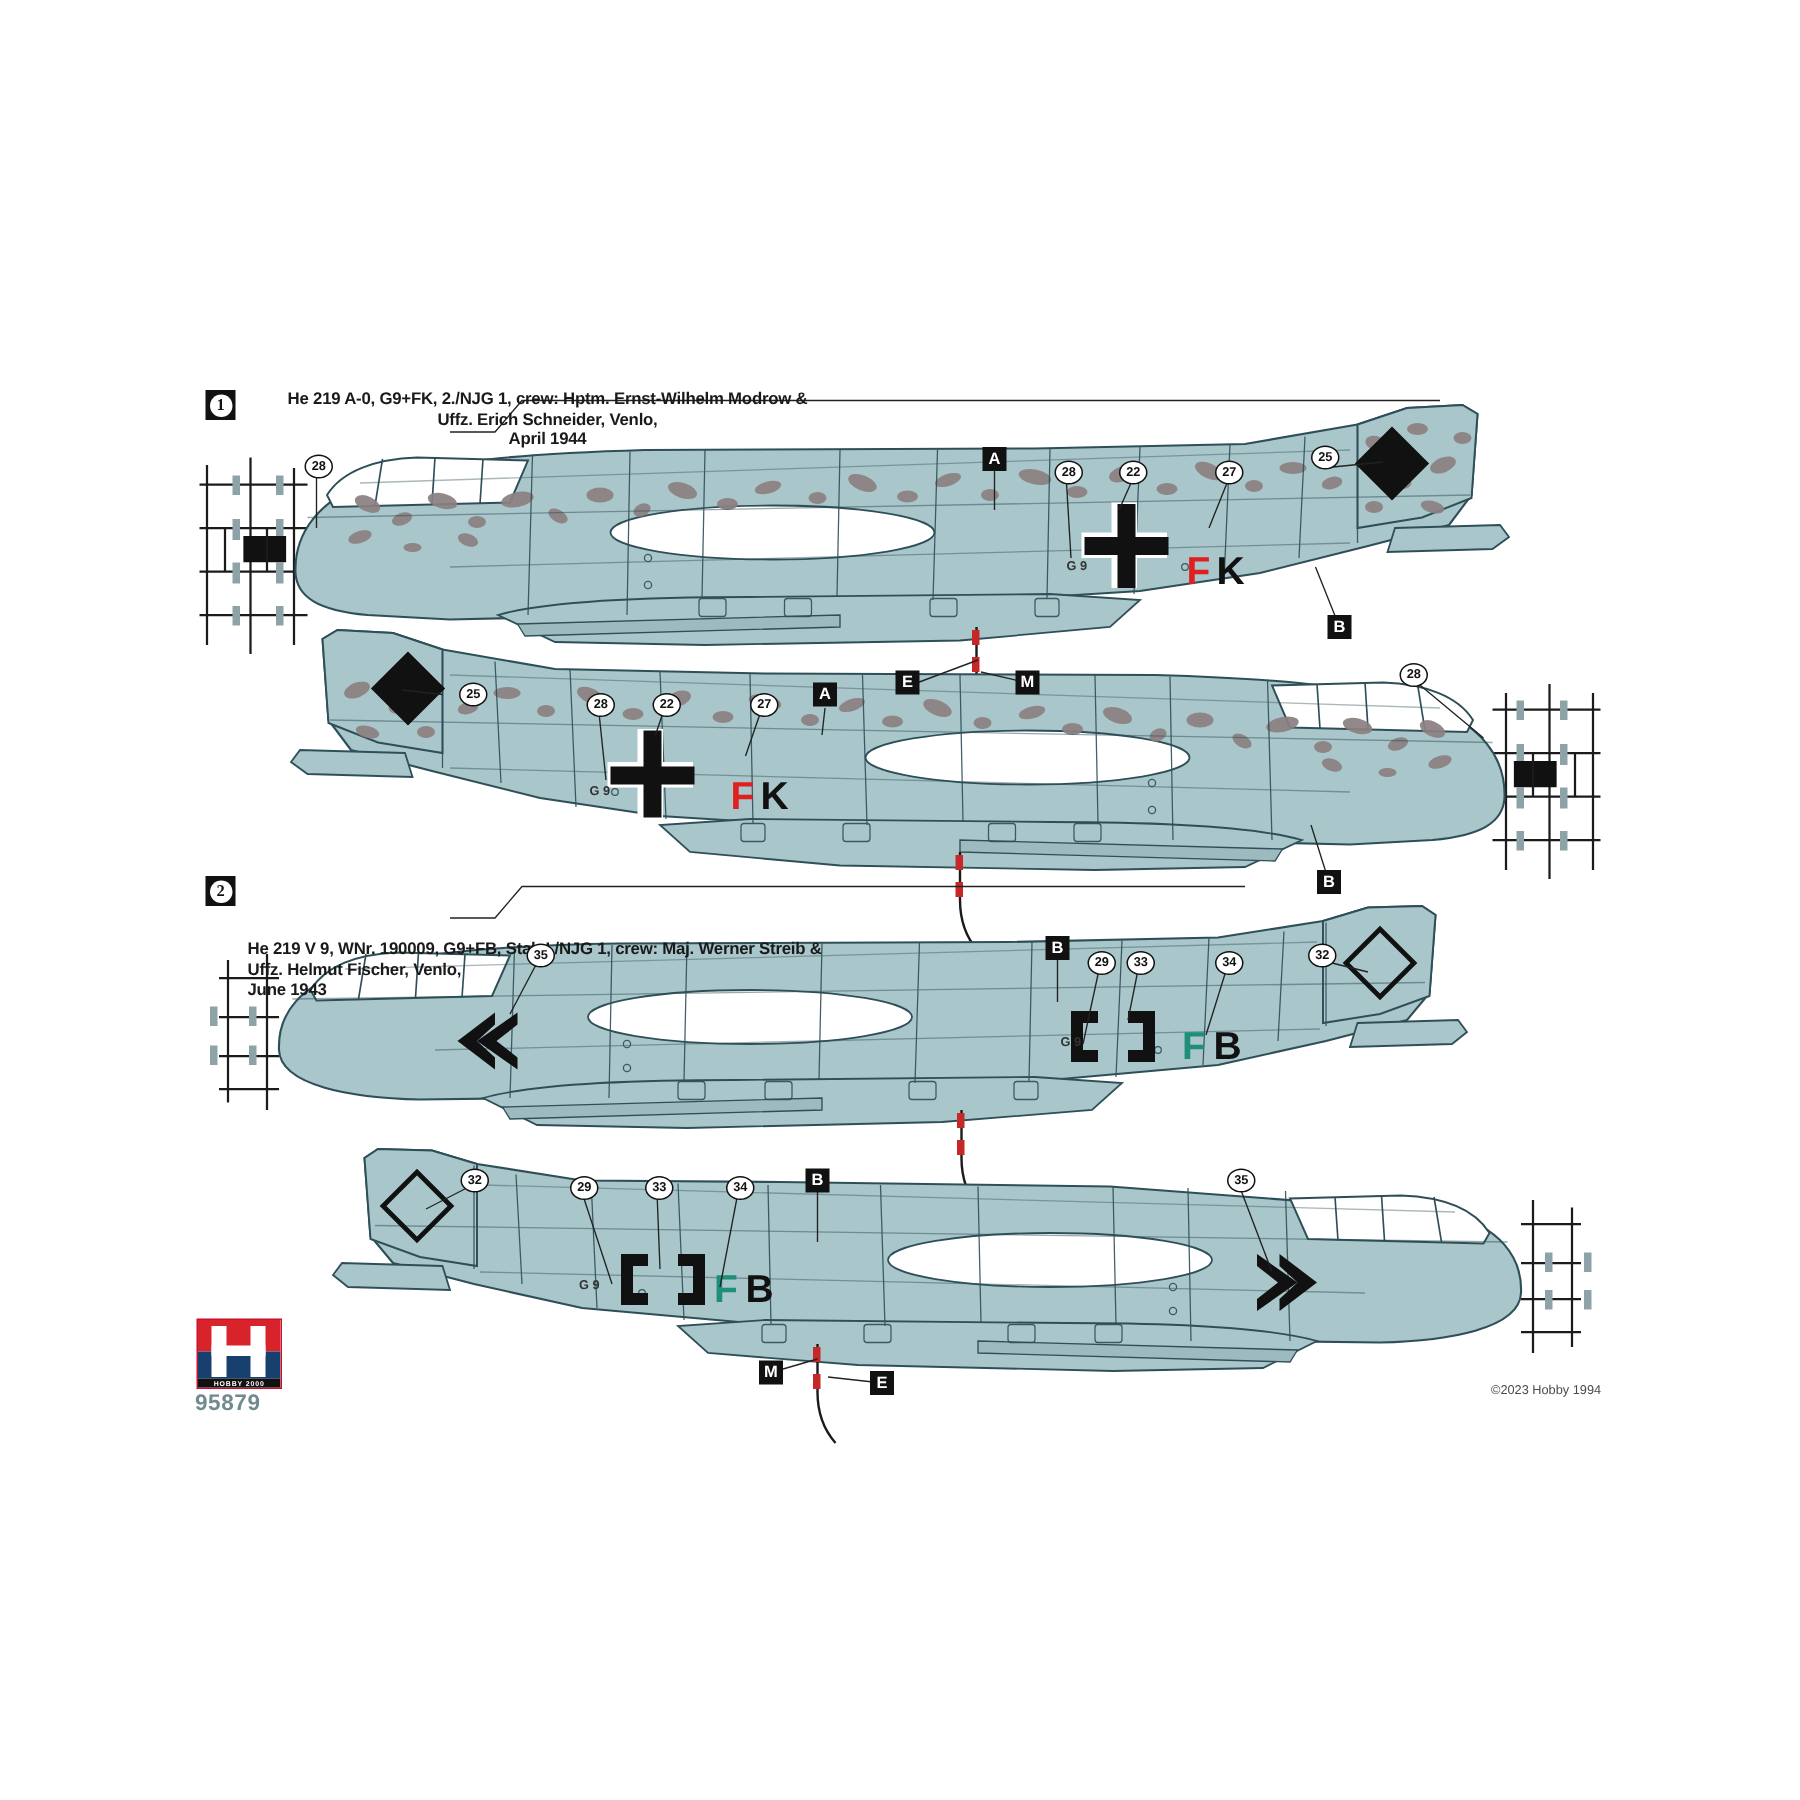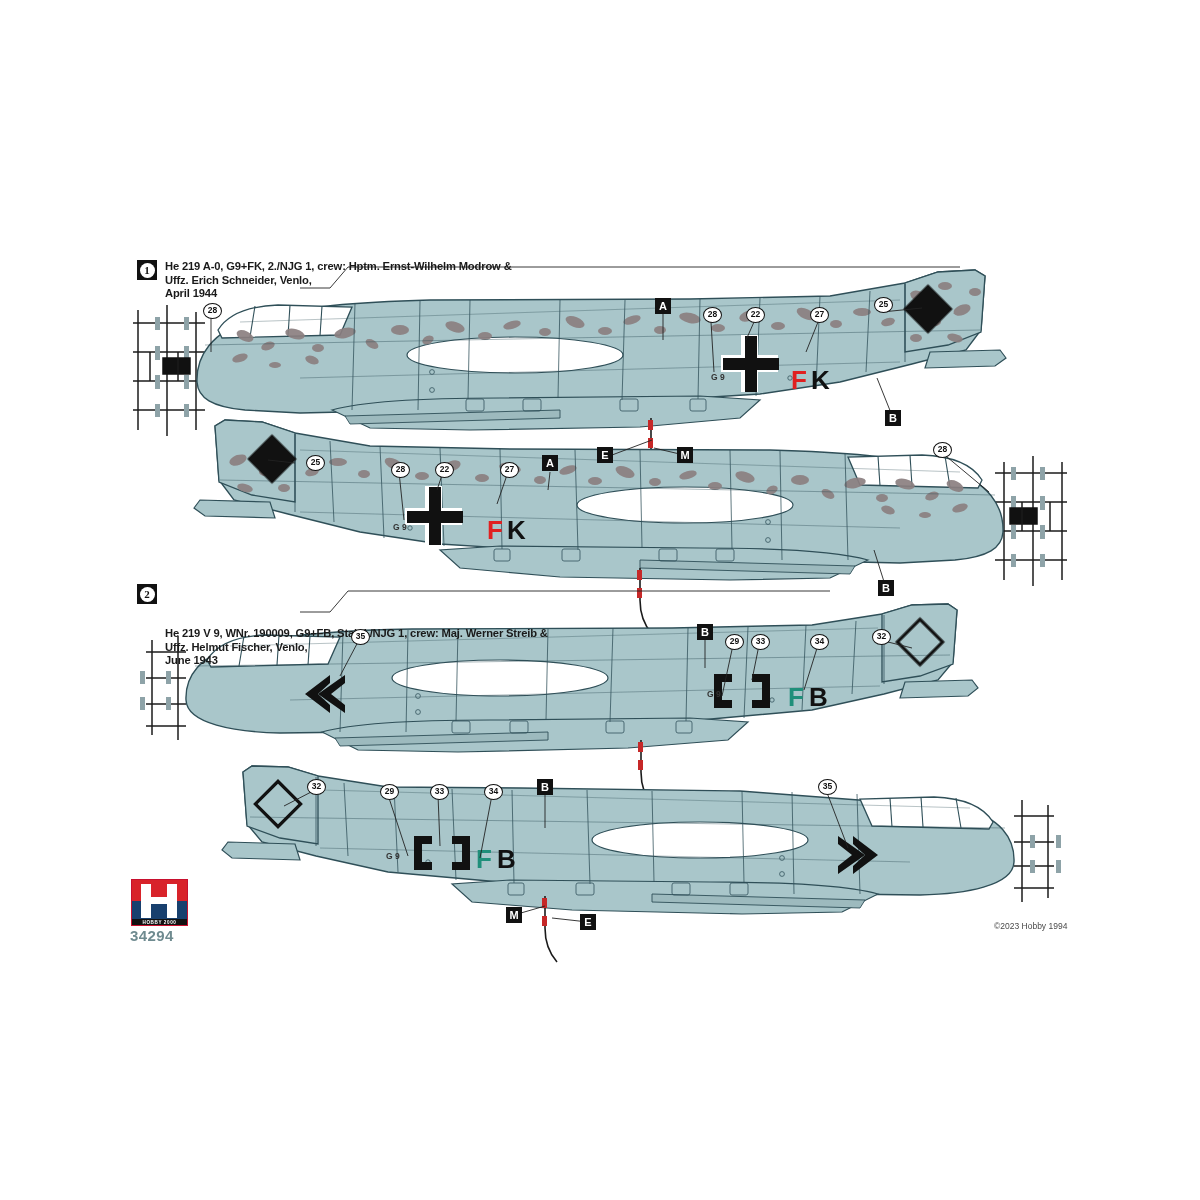--- a/index.html
+++ b/index.html
@@ -432,21 +432,21 @@
     <path d="M545,790 L545,828"></path>
     <path d="M826,790 L848,848"></path>
     <path d="M514,915 L545,906"></path>
     <path d="M588,922 L552,918"></path>
   </g>
 </svg>
 
 <div class="optbadge" style="left:137px;top:260px;">
   <i>1</i>
 </div>
-<div class="cap" style="left:165px;top:260px;width:400px;">He 219 A-0, G9+FK, 2./NJG 1, crew: Hptm. Ernst-Wilhelm Modrow &amp;
+<div class="cap" style="left:165px;top:260px;width:400px;text-align:center;">He 219 A-0, G9+FK, 2./NJG 1, crew: Hptm. Ernst-Wilhelm Modrow &amp;
 Uffz. Erich Schneider, Venlo,
 April 1944</div>
 
 <div class="optbadge" style="left:137px;top:584px;">
   <i>2</i>
 </div>
 <div class="cap" style="left:165px;top:584px;width:430px;margin-top:43px;">He 219 V 9, WNr. 190009, G9+FB, Stab I./NJG 1, crew: Maj. Werner Streib &amp;
 Uffz. Helmut Fischer, Venlo,
 June 1943</div>
 
@@ -485,16 +485,16 @@
 <div class="ltrbox" style="left:580px;top:914px;">E</div>
 
 <div class="logo">
   <div class="top"></div>
   <div class="bot"></div>
   <div class="hl" style="left:9px;top:4px;width:10px;height:34px;"></div>
   <div class="hl" style="left:35px;top:4px;width:10px;height:34px;"></div>
   <div class="hl" style="left:9px;top:17px;width:36px;height:7px;"></div>
   <div class="bar">HOBBY 2000</div>
 </div>
-<div class="kitno">34294</div>
+<div class="kitno">95879</div>
 <div class="copyr">©2023 Hobby 1994</div>
 
 </div>
 
 </body></html>

